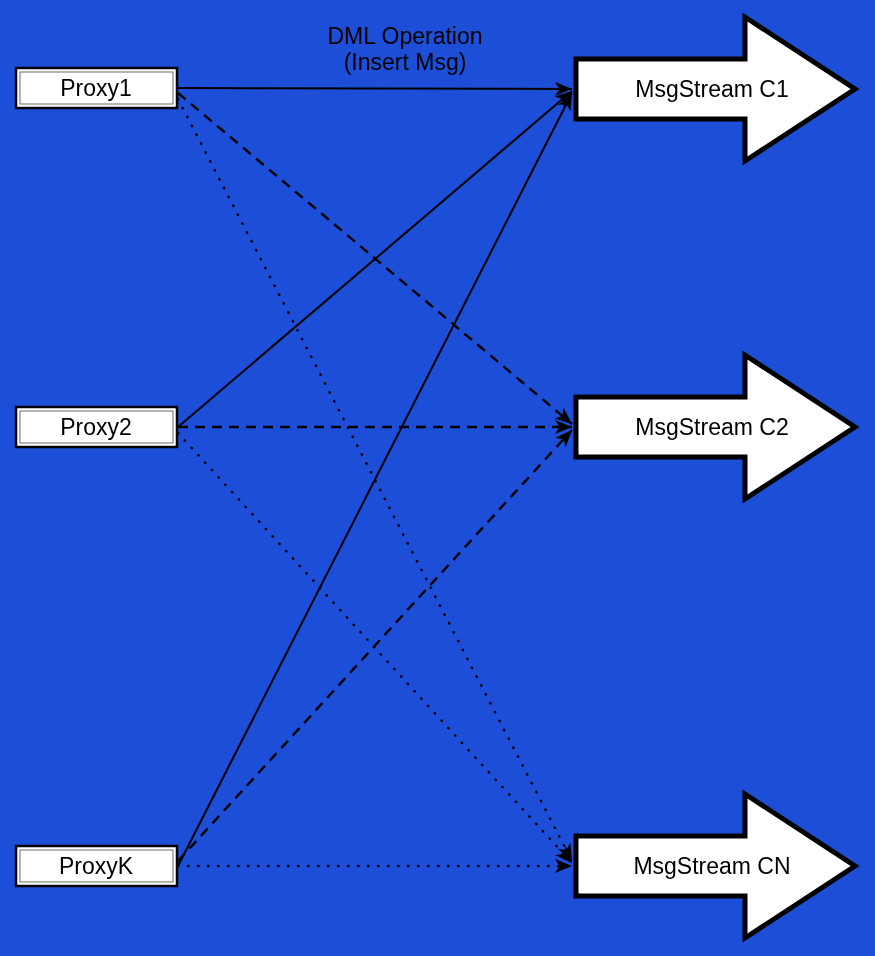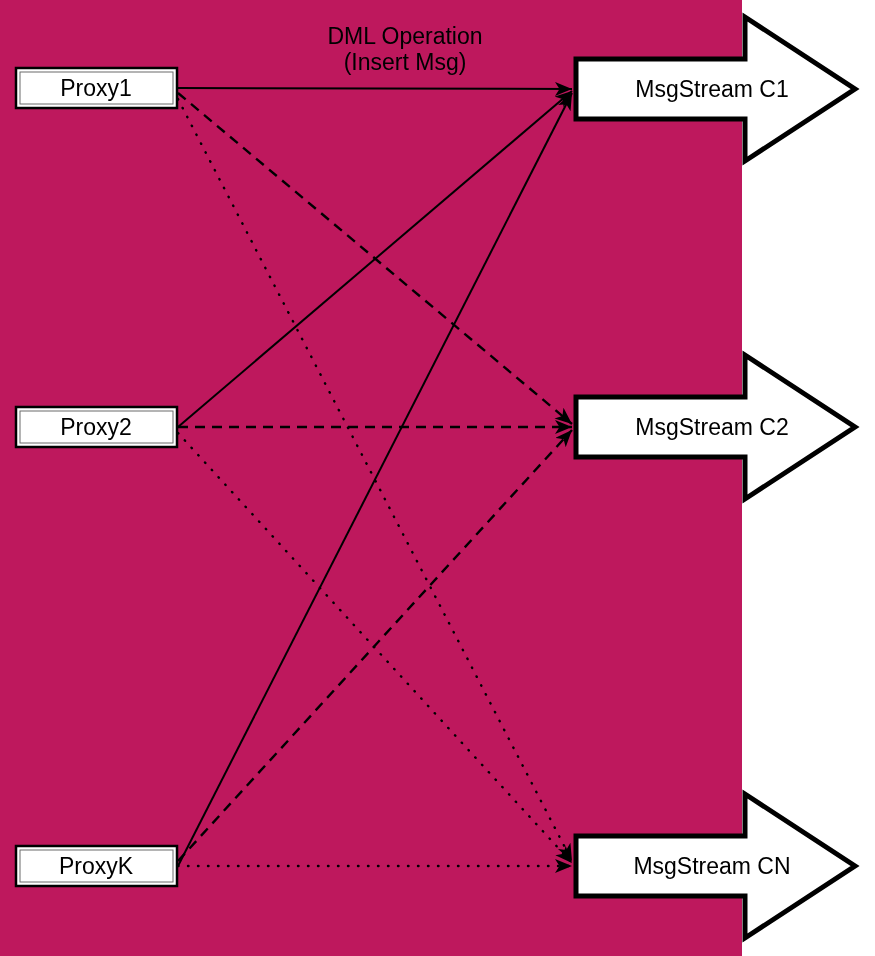--- a/index.html
+++ b/index.html
@@ -6,23 +6,23 @@
     margin: 0;
     padding: 0;
     background: #ffffff;
     width: 875px;
     height: 956px;
     overflow: hidden;
     font-family: "Liberation Sans", sans-serif;
   }
   .canvas-wrap {
     position: relative;
-    width: 742px;
+    width: 875px;
     height: 956px;
-    background: #be185d;
+    background: #1d4ed8;
   }
   svg { display: block; }
   .node-box {
     fill: #ffffff;
     stroke: #000000;
     stroke-width: 2.5;
   }
   .node-box-inner {
     fill: none;
     stroke: #6b6b6b;

